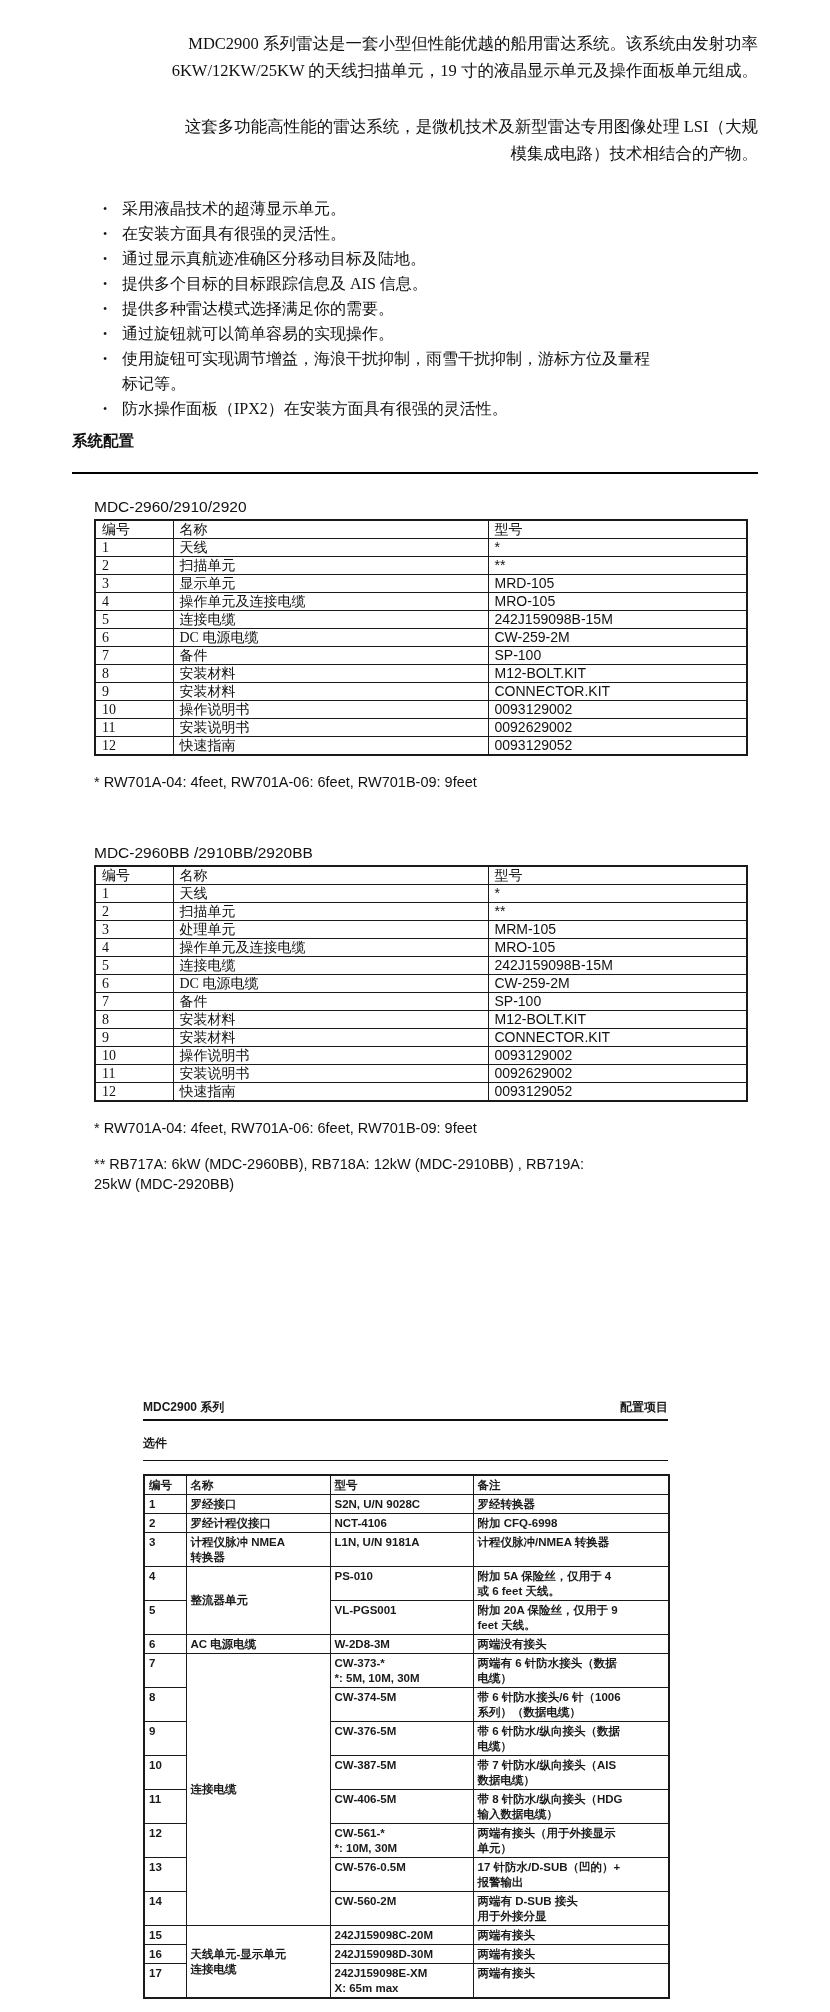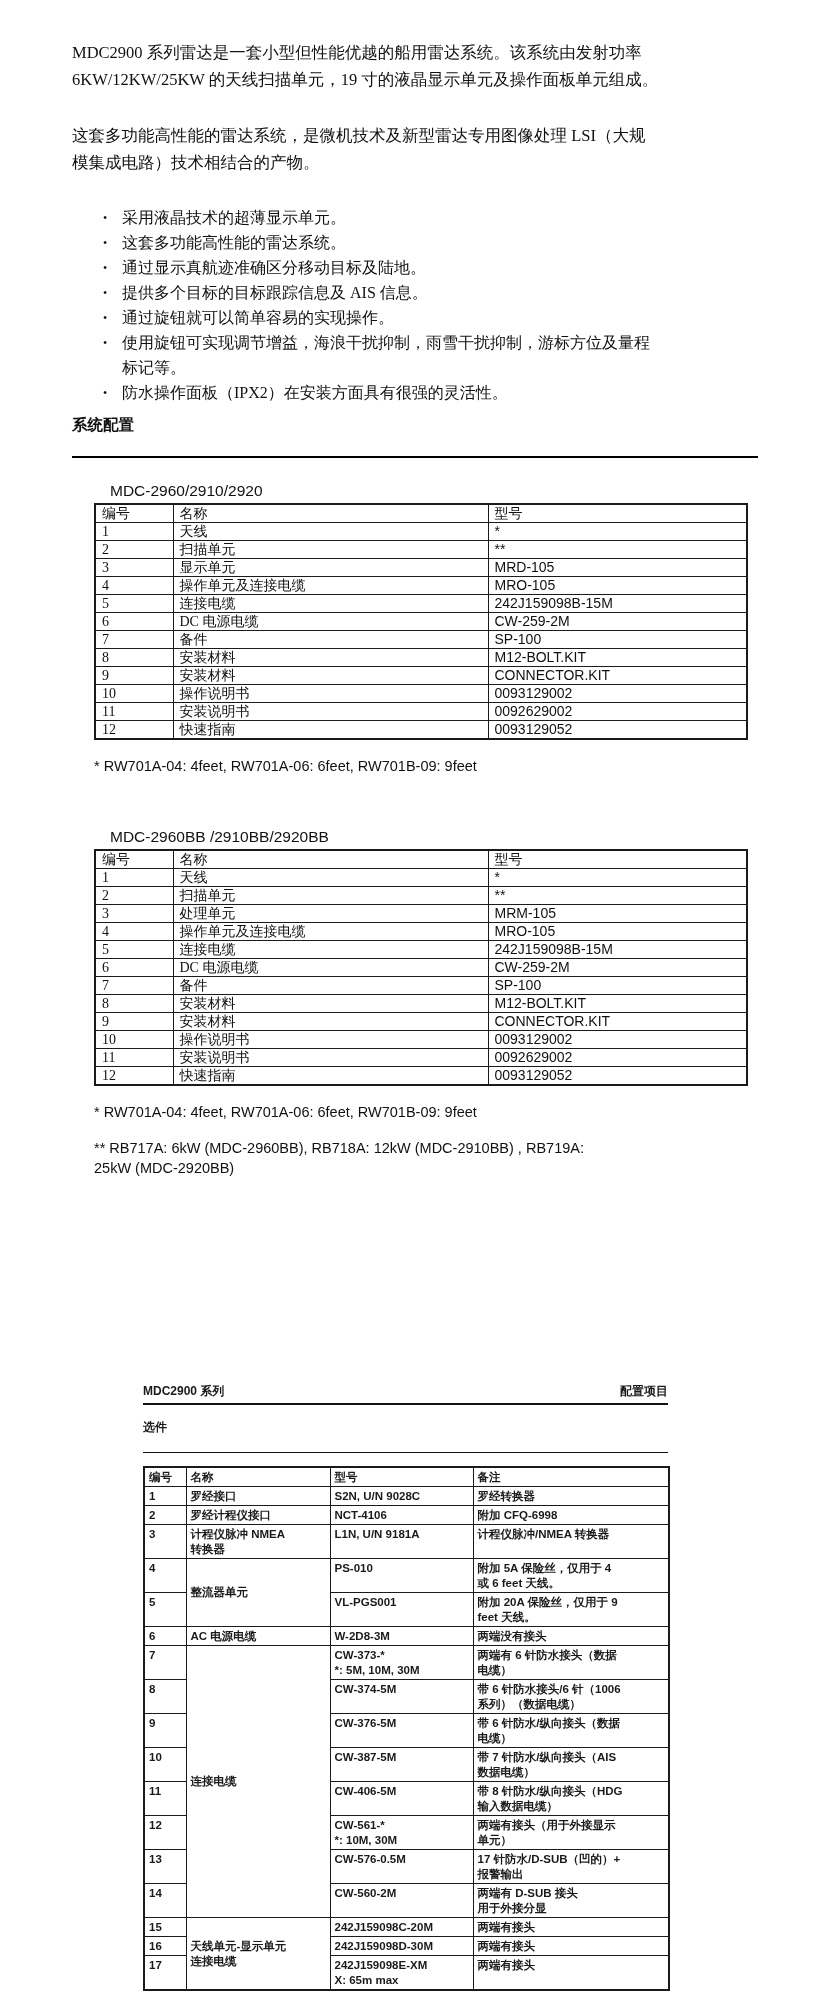--- a/index.html
+++ b/index.html
@@ -2,49 +2,49 @@
 <html><head>
 <meta charset="utf-8">
 <style>
   html,body{margin:0;padding:0;}
   body{
     width:830px;height:2012px;background:#ffffff;color:#111;
     font-family:"Liberation Serif",serif;overflow:hidden;
   }
   .page{padding:27px 72px 0 72px;}
 
-  p.intro{font-size:16.5px;line-height:27px;margin:12px 0 29px 0;white-space:pre-line;}
+  p.intro{font-size:16.5px;line-height:27px;margin:3px 0 29px 0;white-space:pre-line;text-align:right;}
 
   ul.features{list-style:none;margin:18px 0 0 0;padding:0 0 0 50px;}
   ul.features li{font-size:16px;line-height:25px;white-space:pre-line;position:relative;}
   ul.features li::before{content:"•";position:absolute;left:-19px;top:1px;font-size:12px;}
 
   h2.sys-heading{font-size:15.5px;font-weight:bold;margin:10px 0 0 0;
     padding-bottom:20px;border-bottom:2px solid #000;}
 
   .tbl-block{margin-left:22px;}
-  .tbl-title{font-family:"Liberation Sans",sans-serif;font-size:15.5px;margin:24px 0 3px 16px;}
+  .tbl-title{font-family:"Liberation Sans",sans-serif;font-size:15.5px;margin:24px 0 3px 0;}
   .tbl-title.second{margin-top:52px;}
 
   table.sys-table{border-collapse:collapse;width:652px;table-layout:fixed;border:2px solid #1a1a1a;}
   table.sys-table th,table.sys-table td{
     border:1.6px solid #1a1a1a;font-size:14px;line-height:15px;
     padding:1px 6px;text-align:left;font-weight:normal;vertical-align:middle;
     overflow:hidden;
   }
   table.sys-table td:nth-child(3){font-family:"Liberation Sans",sans-serif;}
 
   .fn{font-family:"Liberation Sans",sans-serif;font-size:14.5px;line-height:20px;
     white-space:pre-line;margin-top:16px;}
 
   .opt-wrap{margin:205px 0 16px 71px;width:525px;color:#1a1a1a;
     font-family:"Liberation Sans",sans-serif;font-weight:bold;}
   .opt-header{display:flex;justify-content:space-between;font-size:12px;
     border-bottom:2.5px solid #111;padding-bottom:3px;}
-  .opt-heading{font-size:12px;margin-top:14px;border-bottom:1.5px solid #111;padding-bottom:16px;}
+  .opt-heading{font-size:12px;margin-top:14px;border-bottom:1.5px solid #111;padding-bottom:8px;}
 
   table.opt-table{border-collapse:collapse;width:525px;table-layout:fixed;
     margin-top:13px;border:2px solid #1a1a1a;}
   table.opt-table th,table.opt-table td{
     border:1.6px solid #1a1a1a;font-size:11.5px;line-height:15px;
     padding:1.5px 4px;text-align:left;vertical-align:top;white-space:pre-line;
     overflow:hidden;
   }
   table.opt-table td.merged{vertical-align:middle;}
 </style>
@@ -53,23 +53,24 @@
 
 <div class="page">
 
   <p class="intro">MDC2900 系列雷达是一套小型但性能优越的船用雷达系统。该系统由发射功率
 6KW/12KW/25KW 的天线扫描单元，19 寸的液晶显示单元及操作面板单元组成。</p>
   <p class="intro">这套多功能高性能的雷达系统，是微机技术及新型雷达专用图像处理 LSI（大规
 模集成电路）技术相结合的产物。</p>
 
   <ul class="features">
     <li>采用液晶技术的超薄显示单元。</li>
-    <li>这套多功能高性能的雷达系统。</li>
+    <li>在安装方面具有很强的灵活性。</li>
     <li>通过显示真航迹准确区分移动目标及陆地。</li>
     <li>提供多个目标的目标跟踪信息及 AIS 信息。</li>
+    <li>提供多种雷达模式选择满足你的需要。</li>
     <li>通过旋钮就可以简单容易的实现操作。</li>
     <li>使用旋钮可实现调节增益，海浪干扰抑制，雨雪干扰抑制，游标方位及量程
 标记等。</li>
     <li>防水操作面板（IPX2）在安装方面具有很强的灵活性。</li>
   </ul>
 
   <h2 class="sys-heading">系统配置</h2>
 
   <div class="tbl-block">
     <div class="tbl-title">MDC-2960/2910/2920</div>

